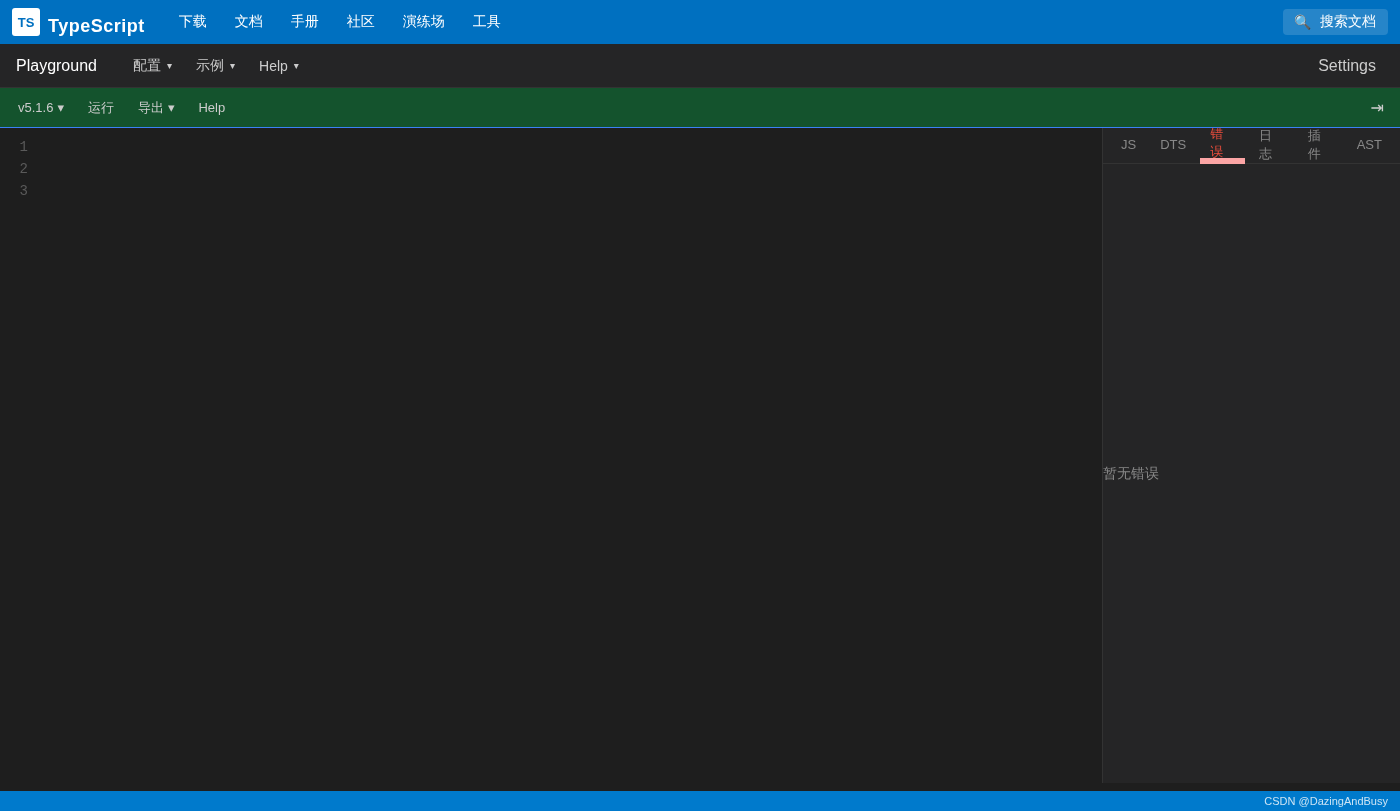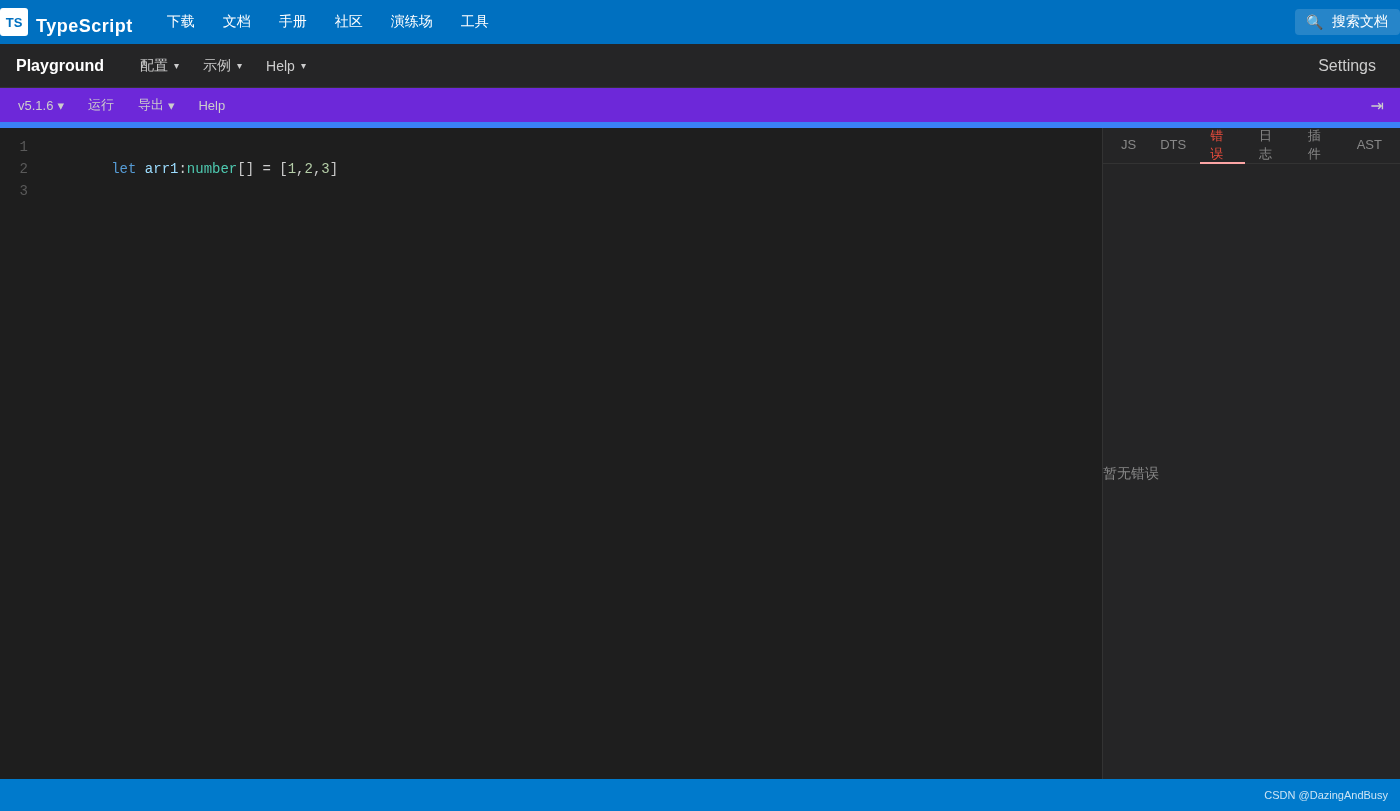--- a/index.html
+++ b/index.html
@@ -4,21 +4,21 @@
   <style>
     * { margin: 0; padding: 0; box-sizing: border-box; }
     body { font-family: 'Segoe UI', Arial, sans-serif; background: #1e1e1e; color: #ccc; width: 1400px; height: 811px; overflow: hidden; }
 
     
     #top-nav {
       background: #0070c0;
       height: 44px;
       display: flex;
       align-items: center;
-      padding: 0 0;
+      padding: 0 12px;
       gap: 0;
     }
     #ts-logo {
       display: flex;
       align-items: center;
       gap: 8px;
       margin-right: 20px;
     }
     #ts-logo-box {
       width: 28px;
@@ -66,21 +66,21 @@
       background: #252526;
       height: 44px;
       display: flex;
       align-items: center;
       padding: 0 16px;
       border-bottom: 1px solid #333;
     }
     #playground-title {
       color: #fff;
       font-size: 16px;
-      font-weight: 700;
+      font-weight: 400;
       margin-right: 24px;
     }
     .pg-menu-item {
       color: #ccc;
       font-size: 14px;
       padding: 0 12px;
       height: 28px;
       display: flex;
       align-items: center;
       cursor: pointer;
@@ -89,26 +89,26 @@
     #settings-btn {
       margin-left: auto;
       color: #ccc;
       font-size: 16px;
       cursor: pointer;
       padding: 0 8px;
     }
 
     
     #toolbar {
-      background: #6d28d9;
+      background: #14532d;
       height: 40px;
       display: flex;
       align-items: center;
       padding: 0 8px;
-      border-bottom: 6px solid #3b82f6;
+      border-bottom: 1px solid #3b82f6;
       gap: 4px;
     }
     .toolbar-btn {
       color: #ccc;
       font-size: 13px;
       padding: 4px 10px;
       cursor: pointer;
       border-radius: 3px;
       display: flex;
       align-items: center;
@@ -189,37 +189,37 @@
       font-size: 13px;
       padding: 0 10px;
       height: 36px;
       display: flex;
       align-items: center;
       cursor: pointer;
       border-bottom: 2px solid transparent;
     }
     .right-tab.active {
       color: #e74c3c;
-      border-bottom: 2px solid #fca5a5;
+      border-bottom: 6px solid #fca5a5;
     }
     #right-content {
       flex: 1;
       display: flex;
       align-items: center;
       justify-content: flex-start;
     }
     #no-error-text {
       color: #888;
       font-size: 14px;
     }
 
     
     #bottom-bar {
       background: #007acc;
-      height: 32px;
+      height: 20px;
       display: flex;
       align-items: center;
       padding: 0 12px;
       position: fixed;
       bottom: 0;
       left: 0;
       right: 0;
     }
     #bottom-credits {
       margin-left: auto;
@@ -282,23 +282,20 @@
 
 <div id="main-content">
 
   <div id="editor-panel">
     <div id="line-numbers">
       <div>1</div>
       <div>2</div>
       <div>3</div>
     </div>
     <div id="code-area">
-      <div class="code-line">
-        <span class="kw">let </span><span class="var-name">arr1</span><span class="punct">:</span><span class="type">number</span><span class="punct">[] = [</span><span class="num">1</span><span class="punct">,</span><span class="num">2</span><span class="punct">,</span><span class="num">3</span><span class="punct">]</span>
-      </div>
       <div class="code-line">&nbsp;</div>
     </div>
   </div>
 
   <div id="right-panel">
     <div id="right-tabs">
       <div class="right-tab">JS</div>
       <div class="right-tab">DTS</div>
       <div class="right-tab active">错误</div>
       <div class="right-tab">日志</div>

